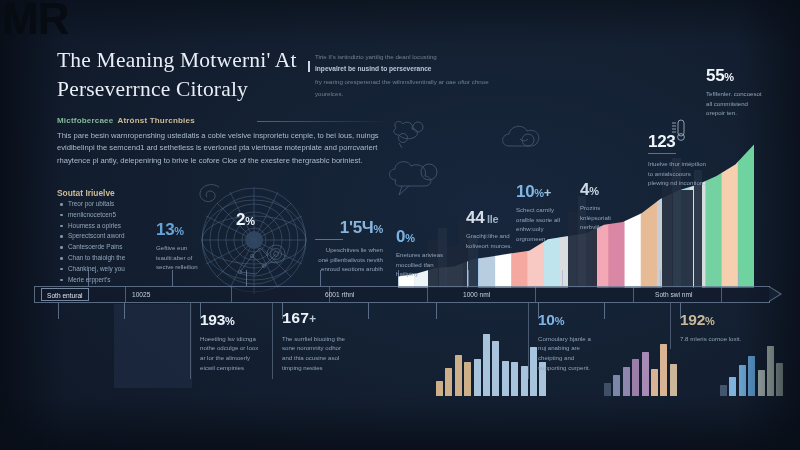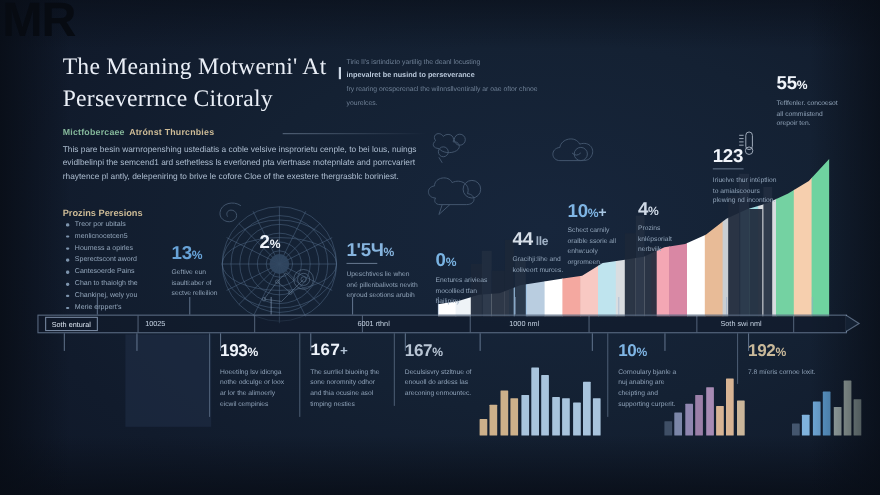--- a/index.html
+++ b/index.html
@@ -104,21 +104,21 @@
     font-size: 6.1px; line-height: 1.58; color: #90a3b8; margin-top: 5px;
   }
   .stat .ul {
     width: 28px; height: 1px; background: rgba(170,190,215,.5); margin-top: 3px;
   }
 
   .s13  { left: 156px; top: 208px; width: 52px; }
   .s13 .num  { color: #68a3d8; }
   .s2   { left: 236px; top: 198px; }
   .s2 .num   { color: #eef3fa; }
-  .s154 { left: 315px; top: 206px; width: 68px; }
+  .s154 { left: 315px; top: 206px; width: 68px; text-align: right; }
   .s154 .num { color: #86b4de; }
   .s0   { left: 396px; top: 215px; width: 60px; }
   .s0 .num   { color: #79b3e2; }
   .s44  { left: 466px; top: 196px; width: 52px; }
   .s44 .num  { color: #d6dee8; }
   .s44 .num .pct { color: #9fb0c4; }
   .s10  { left: 516px; top: 170px; width: 56px; }
   .s10 .num  { color: #7fb5e4; }
   .s10 .num .plus { color: #a8c6e2; }
   .s4   { left: 580px; top: 168px; width: 52px; }
@@ -213,21 +213,21 @@
     position: absolute; left: 114px; top: 304px; width: 78px; height: 84px;
     background: rgba(33,48,72,.55); z-index: 4;
   }
   .c3 { left: 200px; width: 64px; }
   .c3 .n { color: #eef3fa; }
   .c4 { left: 282px; width: 66px; }
   .c4 .n { color: #eef3fa; font-family: Liberation Mono, monospace; }
   .c4 .n .plus { color: #b5c6d8; }
   .c5 { left: 368px; width: 62px; }
   .c5 .n { color: #b8c5d4; }
-  .c6 { left: 538px; width: 62px; margin-left: 24px; }
+  .c6 { left: 538px; width: 62px; }
   .c6 .n { color: #7fb5e4; }
   .c7 { left: 680px; width: 70px; }
   .c7 .n { color: #c9b99a; }
 
   .bargroup { position: absolute; bottom: 0; display: flex; align-items: flex-end; gap: 2.4px; }
   .bargroup .b { width: 7px; border-radius: .5px; }
   .bg1 { left: 436px; top: 334px; height: 62px; }
   .bg2 { left: 604px; top: 344px; height: 52px; }
   .bg3 { left: 720px; top: 346px; height: 50px; }
 </style>
@@ -247,21 +247,21 @@
     <div>fry rearing oresperenacl the wilnnsllventirally ar oae oftor chnoe yourelces.</div>
   </div>
 
   <div class="subhead">
     <span class="g">Mictfobercaee</span><span class="t">Atrónst Thurcnbies</span>
     <span class="rule"></span>
   </div>
 
   <div class="para">This pare besin warnropenshing ustediatis a coble velsive insprorietu cenple, to bei lous, nuings evidlbelinpi the semcend1 ard sethetless ls everloned pta viertnase motepnlate and porrcvariert rhaytence pl antly, delepeniring to brive le cofore Cloe of the exestere thergrasblc boriniest.</div>
 
-  <div class="blk-title">Prozins Peresions</div>
+  <div class="blk-title">Soutat Iriuelve</div>
   <ul class="bullets">
     <li>Treor por ubitals</li>
     <li>menlicnocetcen5</li>
     <li>Houmess a opirles</li>
     <li>Sperectscont aword</li>
     <li>Cantesoerde Pains</li>
     <li>Chan to thaiolgh the</li>
     <li>Chankinej, wely you</li>
     <li>Merie erppert's</li>
   </ul>
@@ -469,25 +469,20 @@
   <div class="card c3">
     <div class="sep"></div>
     <div class="n"><span>193</span><span class="pct">%</span></div>
     <div class="d">Hoeetilng lsv idicnga nothe odculge or loox ar lor the alimoerly eicwil cempinies</div>
   </div>
   <div class="card c4">
     <div class="sep"></div>
     <div class="n"><span>167</span><span class="plus">+</span></div>
     <div class="d">The surrliel biuoiing the sone noromnity odhor and thia ocusine asol timping nesties</div>
   </div>
-  <div class="card c5">
-    <div class="sep"></div>
-    <div class="n"><span>167</span><span class="pct">%</span></div>
-    <div class="d">Deculsisvry stzltnue of enouoll do ardess las areconing enmountec.</div>
-  </div>
   <div class="card c6">
     <div class="sep"></div>
     <div class="n"><span>10</span><span class="pct">%</span></div>
     <div class="d">Cornoulary bjanle a nuj anabing are cheipting and supporting curperit.</div>
   </div>
   <div class="card c7">
     <div class="sep"></div>
     <div class="n"><span>192</span><span class="pct">%</span></div>
     <div class="d">7.8 mïeris cornoe loxit.</div>
   </div>

